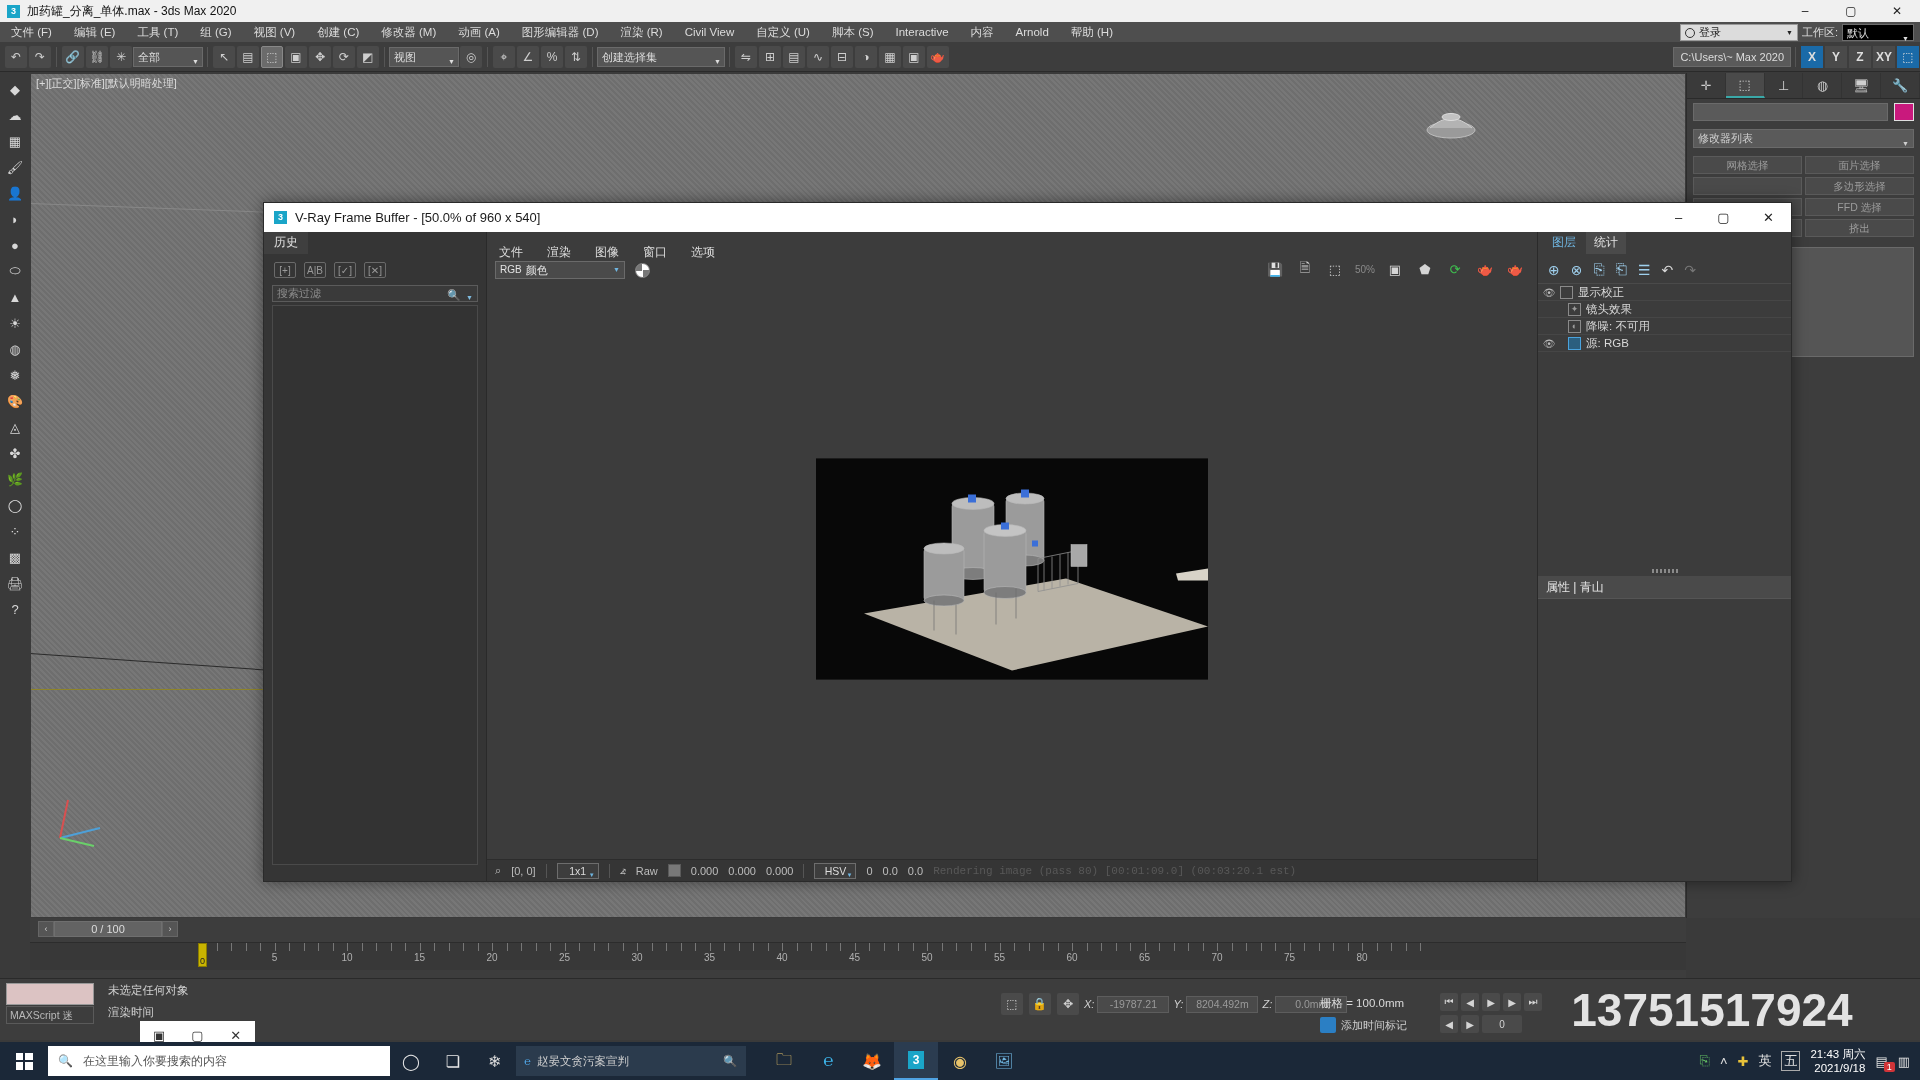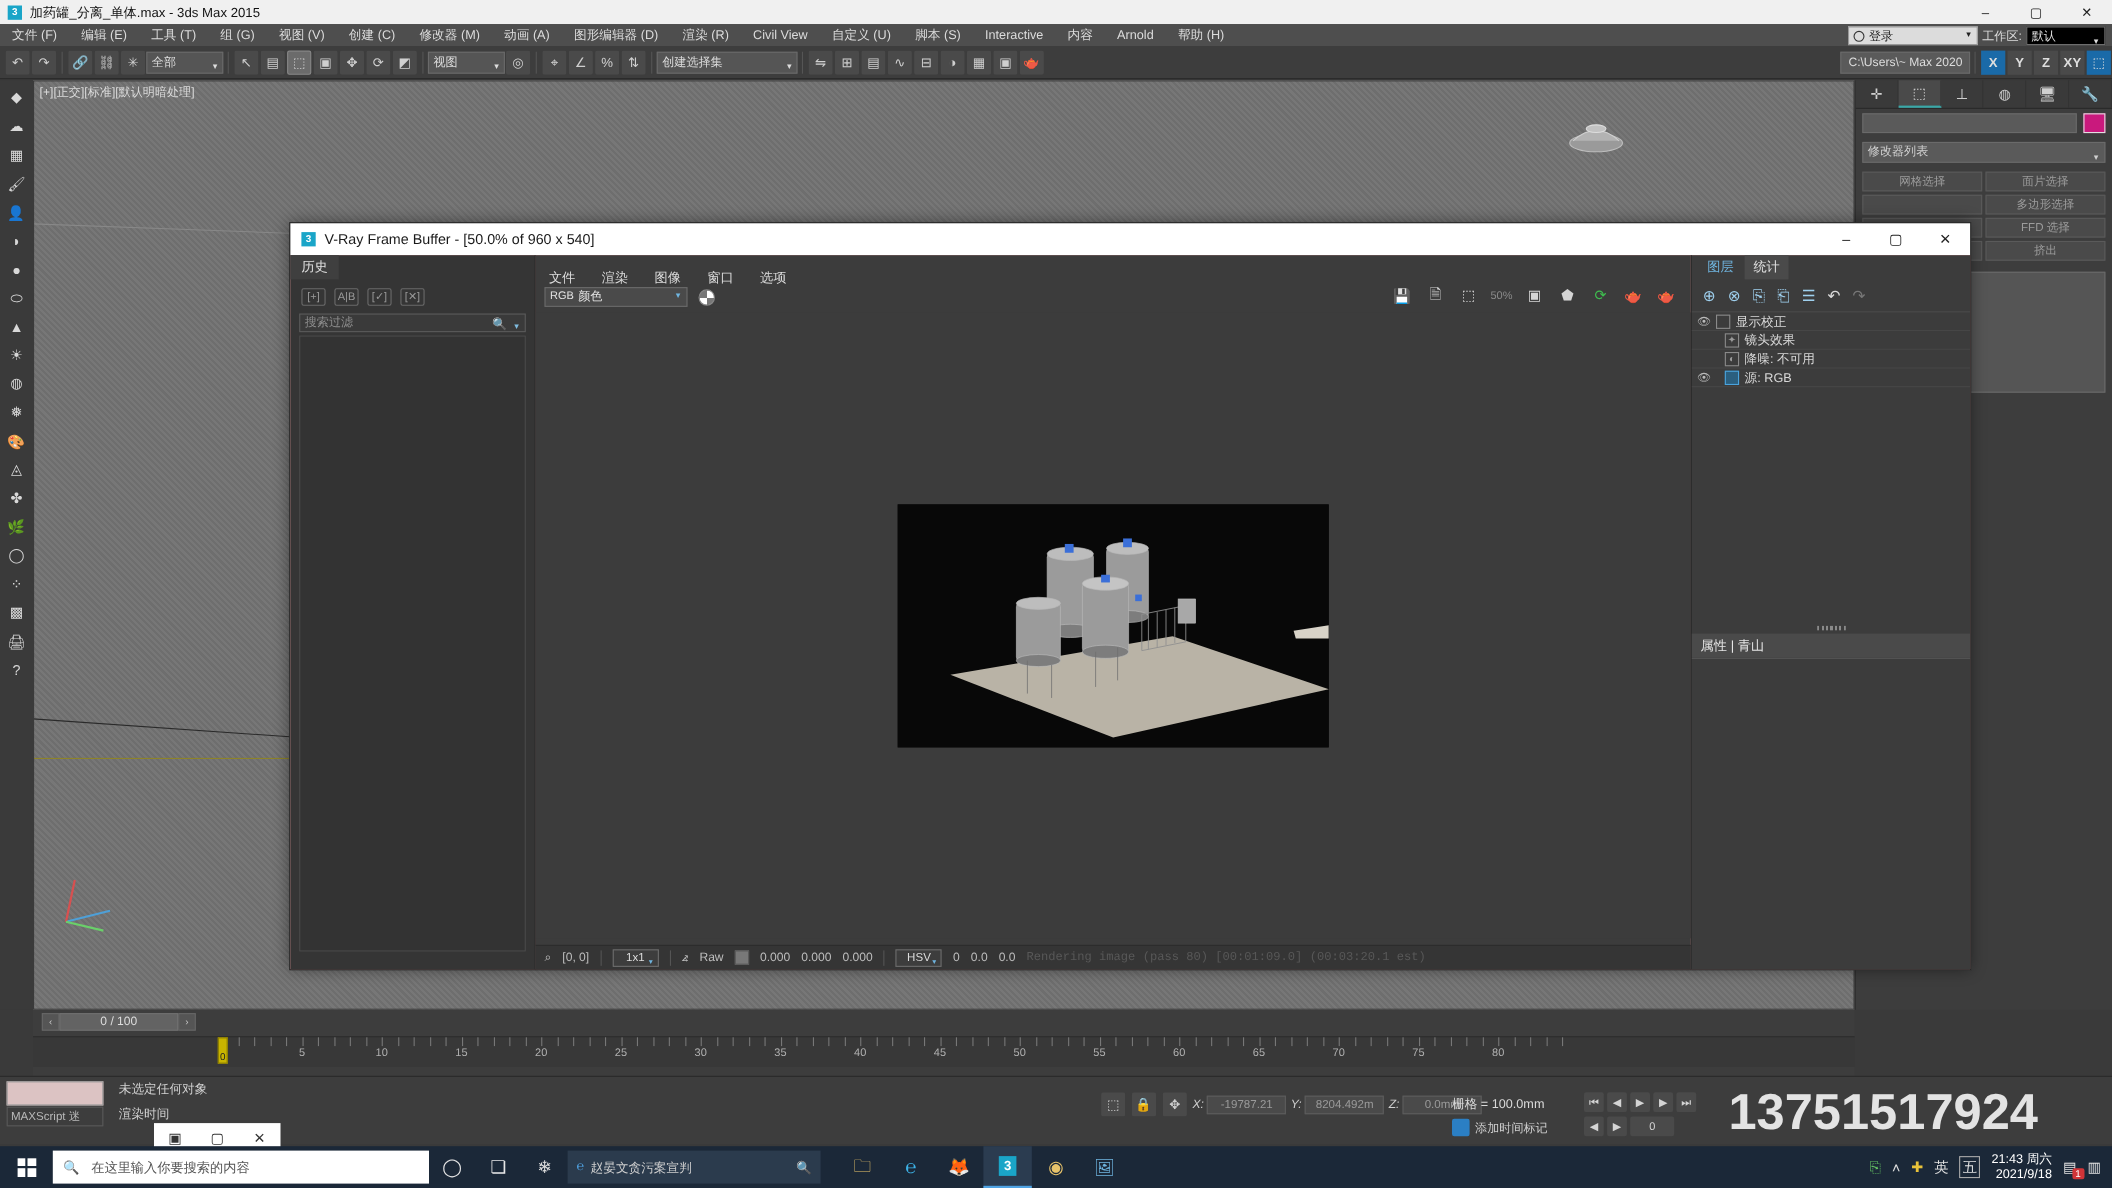--- a/index.html
+++ b/index.html
@@ -133,21 +133,21 @@
   .minibar div { flex:1; text-align:center; font-size:13px; color:#333; }
 
   
   .vfb { position:absolute; left:263px; top:202px; width:1529px; height:680px;
     background:#3c3c3c; border:1px solid #2a2a2a; box-shadow:0 0 14px rgba(0,0,0,.45); }
   .vfb-title { height:29px; background:#fff; display:flex; align-items:center; color:#1a1a1a; font-size:13px; }
   .vfb-title .ico { width:13px; height:13px; margin:0 8px 0 10px; background:#1aa5c8; color:#fff;
     font-size:9px; font-weight:bold; text-align:center; line-height:13px; }
   .vfb-wb { position:absolute; right:0; top:0; height:29px; display:flex; }
   .vfb-wb div { width:45px; height:29px; text-align:center; line-height:29px; font-size:13px; color:#222; }
-  .vfb-body { position:absolute; left:0; top:29px; right:0; bottom:0; background:#fca5a5; display:flex; }
+  .vfb-body { position:absolute; left:0; top:29px; right:0; bottom:0; background:#84cc16; display:flex; }
 
   .vfb-left { width:223px; background:#353535; border-right:1px solid #2a2a2a; }
   .hist-tab { height:22px; display:flex; align-items:flex-end; }
   .hist-tab span { background:#3f3f3f; color:#e0e0e0; font-size:12px; padding:2px 10px 3px 10px; }
   .hist-tools { display:flex; gap:8px; padding:8px 10px 4px 10px; }
   .hist-tools div { width:22px; height:16px; border:1px solid #6a6a6a; color:#9a9a9a; font-size:10px;
     display:flex; align-items:center; justify-content:center; border-radius:2px; }
   .hist-search { margin:3px 8px; height:17px; background:#3a3a3a; border:1px solid #5b5b5b;
     color:#8e8e8e; font-size:11px; line-height:15px; padding-left:4px; position:relative; }
   .hist-search .s { position:absolute; right:16px; top:2px; color:#bbb; font-size:11px; }
@@ -224,21 +224,21 @@
   .appbtn { width:44px; height:38px; display:flex; align-items:center; justify-content:center; position:relative; }
   .appbtn.active { background:#2b3c50; border-bottom:2px solid #4fa3e3; }
 </style>
 </head>
 <body>
 
 <div class="app">
 
   <div class="maxtitle">
     <div class="ico">3</div>
-    <span>加药罐_分离_单体.max - 3ds Max 2015</span>
+    <span>加药罐_分离_单体.max - 3ds Max 2020</span>
     <div class="winbtns">
       <div>–</div>
       <div>▢</div>
       <div class="close">✕</div>
     </div>
   </div>
 
   <div class="menubar">
     <span class="mi">文件 (F)</span>
     <span class="mi">编辑 (E)</span>

